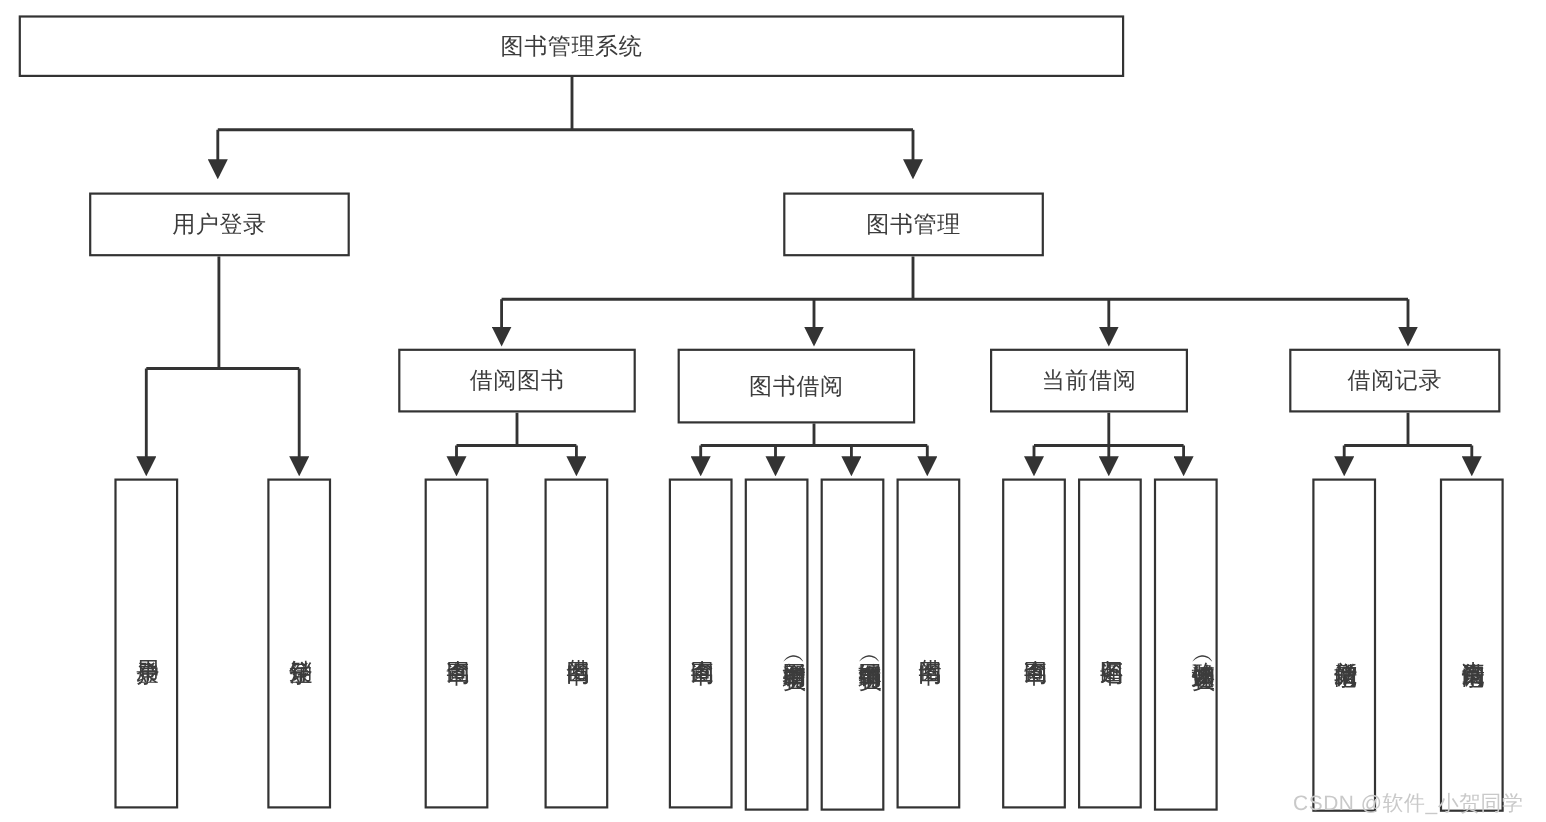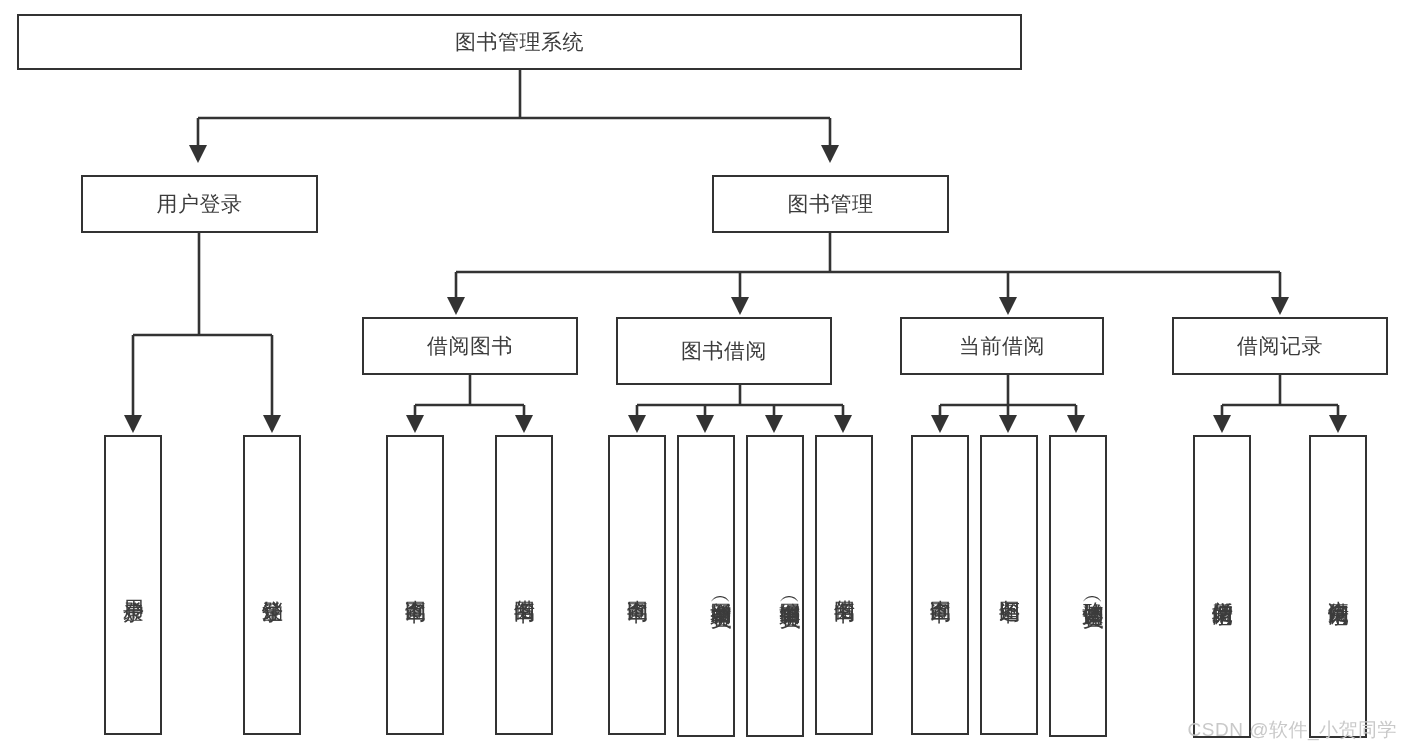--- a/index.html
+++ b/index.html
@@ -52,21 +52,21 @@
   }
   .node.vert.tall {
     padding-top: 6px;
   }
   .node.vert.mid {
     align-items: center;
     padding-top: 0;
   }
   .watermark {
     position: absolute;
-    right: 8px;
+    right: 20px;
     bottom: 4px;
     font-size: 19px;
     color: #c9c9c9;
     white-space: nowrap;
     letter-spacing: 0.5px;
     margin-top: 32px;
   }
 </style>
 </head>
 <body>
@@ -126,23 +126,23 @@
   <div class="node horiz" style="left:17px; top:14px; width:1005px; height:56px;">图书管理系统</div>
 
   <div class="node horiz" style="left:81px; top:175px; width:237px; height:58px;">用户登录</div>
 
   <div class="node horiz" style="left:712px; top:175px; width:237px; height:58px;">图书管理</div>
 
   <div class="node horiz" style="left:362px; top:317px; width:216px; height:58px;">借阅图书</div>
 
   <div class="node horiz" style="left:616px; top:317px; width:216px; height:68px;">图书借阅</div>
 
-  <div class="node horiz" style="left:900px; top:317px; width:204px; height:58px;">当前借阅</div>
+  <div class="node horiz" style="left:900px; top:317px; width:180px; height:58px;">当前借阅</div>
 
-  <div class="node horiz" style="left:1172px; top:317px; width:216px; height:58px;">借阅记录</div>
+  <div class="node horiz" style="left:1172px; top:317px; width:192px; height:58px;">借阅记录</div>
 
   <div class="node vert mid" style="left:104px; top:435px; width:58px; height:300px;">用户登录</div>
 
   <div class="node vert mid" style="left:243px; top:435px; width:58px; height:300px;">注销登录</div>
 
   <div class="node vert mid" style="left:386px; top:435px; width:58px; height:300px;">查询图书</div>
 
   <div class="node vert mid" style="left:495px; top:435px; width:58px; height:300px;">借阅图书</div>
 
   <div class="node vert mid" style="left:608px; top:435px; width:58px; height:300px;">查询图书</div>

